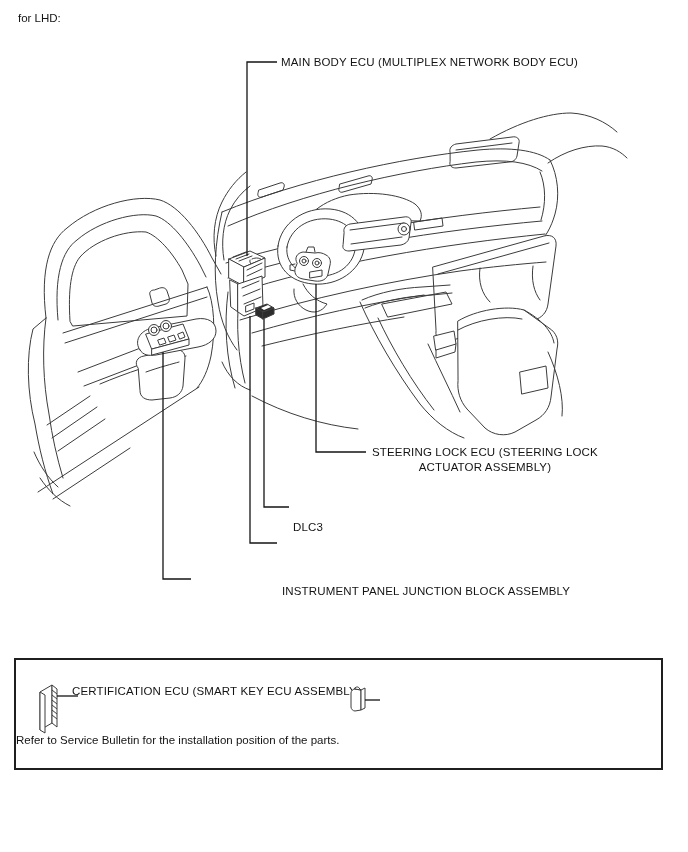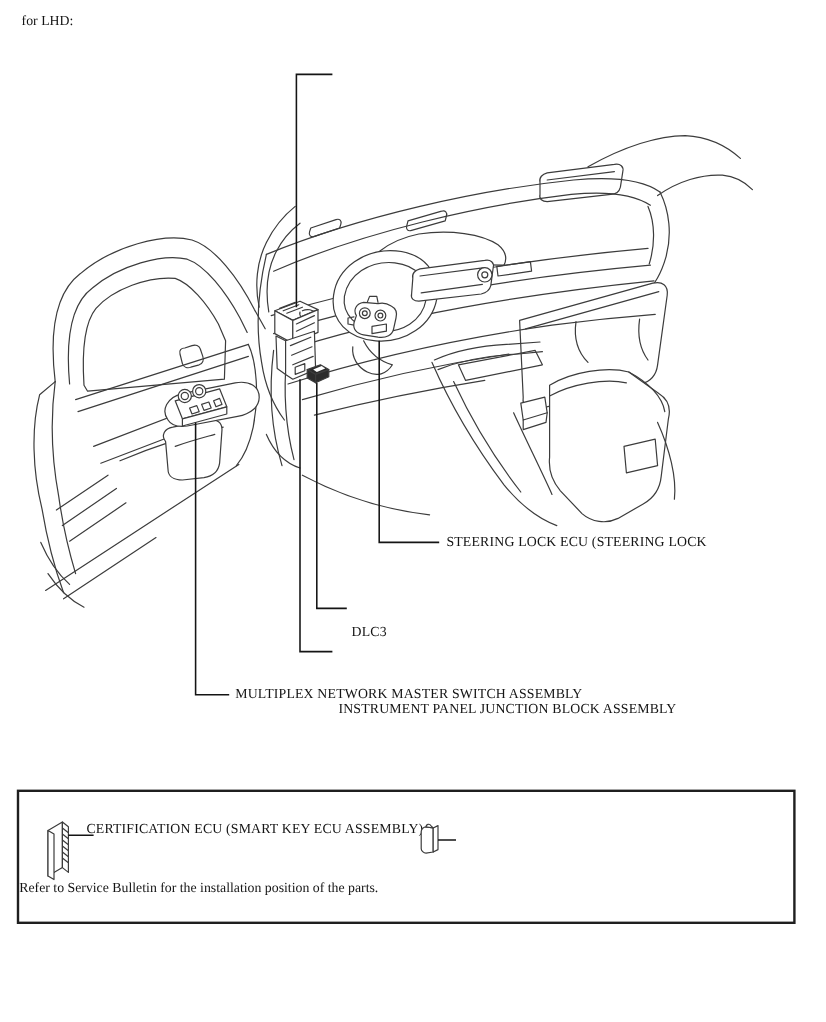--- a/index.html
+++ b/index.html
@@ -1,18 +1,18 @@
 <!DOCTYPE html>
 <html><head>
 <meta charset="utf-8">
 <style>
   html,body{margin:0;padding:0;background:#fff;}
   .page{
     position:relative;width:688px;height:852px;background:#ffffff;
-    font-family:Liberation Serif, serif;
+    font-family:Liberation Sans, sans-serif;
     color:#111;overflow:hidden;
   }
   .art{position:absolute;left:0;top:0;}
   .label{
     position:absolute;font-size:11.5px;line-height:15px;
     letter-spacing:0.15px;white-space:nowrap;color:#141414;
   }
   .label span{display:block;text-align:center;}
   .variant-note{position:absolute;left:18px;top:12px;font-size:11.5px;color:#141414;}
   .legend-box{
@@ -201,30 +201,31 @@
 
     <g fill="none" stroke="#141414" stroke-width="1.3" stroke-linecap="butt" stroke-linejoin="miter">
       <path d="M 247,256 L 247,62 L 277,62"></path>
       <path d="M 316,284 L 316,452 L 366,452"></path>
       <path d="M 264,319 L 264,507 L 289,507"></path>
       <path d="M 250,316 L 250,543 L 277,543"></path>
       <path d="M 163,352 L 163,579 L 191,579"></path>
     </g>
   </svg>
 
+  <div class="label" style="left:281px;top:55px;">MAIN BODY ECU (MULTIPLEX NETWORK BODY ECU)</div>
 
   <div class="label" style="left:372px;top:445px;">
     <span>STEERING LOCK ECU (STEERING LOCK</span>
+    <span>ACTUATOR ASSEMBLY)</span>
   </div>
 
   <div class="label" style="left:293px;top:520px;">DLC3</div>
 
   <div class="label" style="left:282px;top:536px;margin-top:48px;">INSTRUMENT PANEL JUNCTION BLOCK ASSEMBLY</div>
 
-  <div class="label" style="left:196px;top:572px;">MULTIPLEX NETWORK MASTER SWITCH ASSEMBLY</div>
 
   <div class="legend-box">
 
     <svg class="legend-icon" style="left:20px;top:20px;" width="48" height="62" viewBox="0 0 48 62">
       <g fill="#fff" stroke="#3c3c3c" stroke-width="1" stroke-linejoin="round">
         <path d="M 4,12 L 16,5 L 16,43 L 4,50 Z"></path>
         <path d="M 16,5 L 21,9 L 21,47 L 16,43 Z"></path>
         <path d="M 4,12 L 9,15 L 9,53 L 4,50 Z"></path>
       </g>
       <g stroke="#3c3c3c" stroke-width="1">

